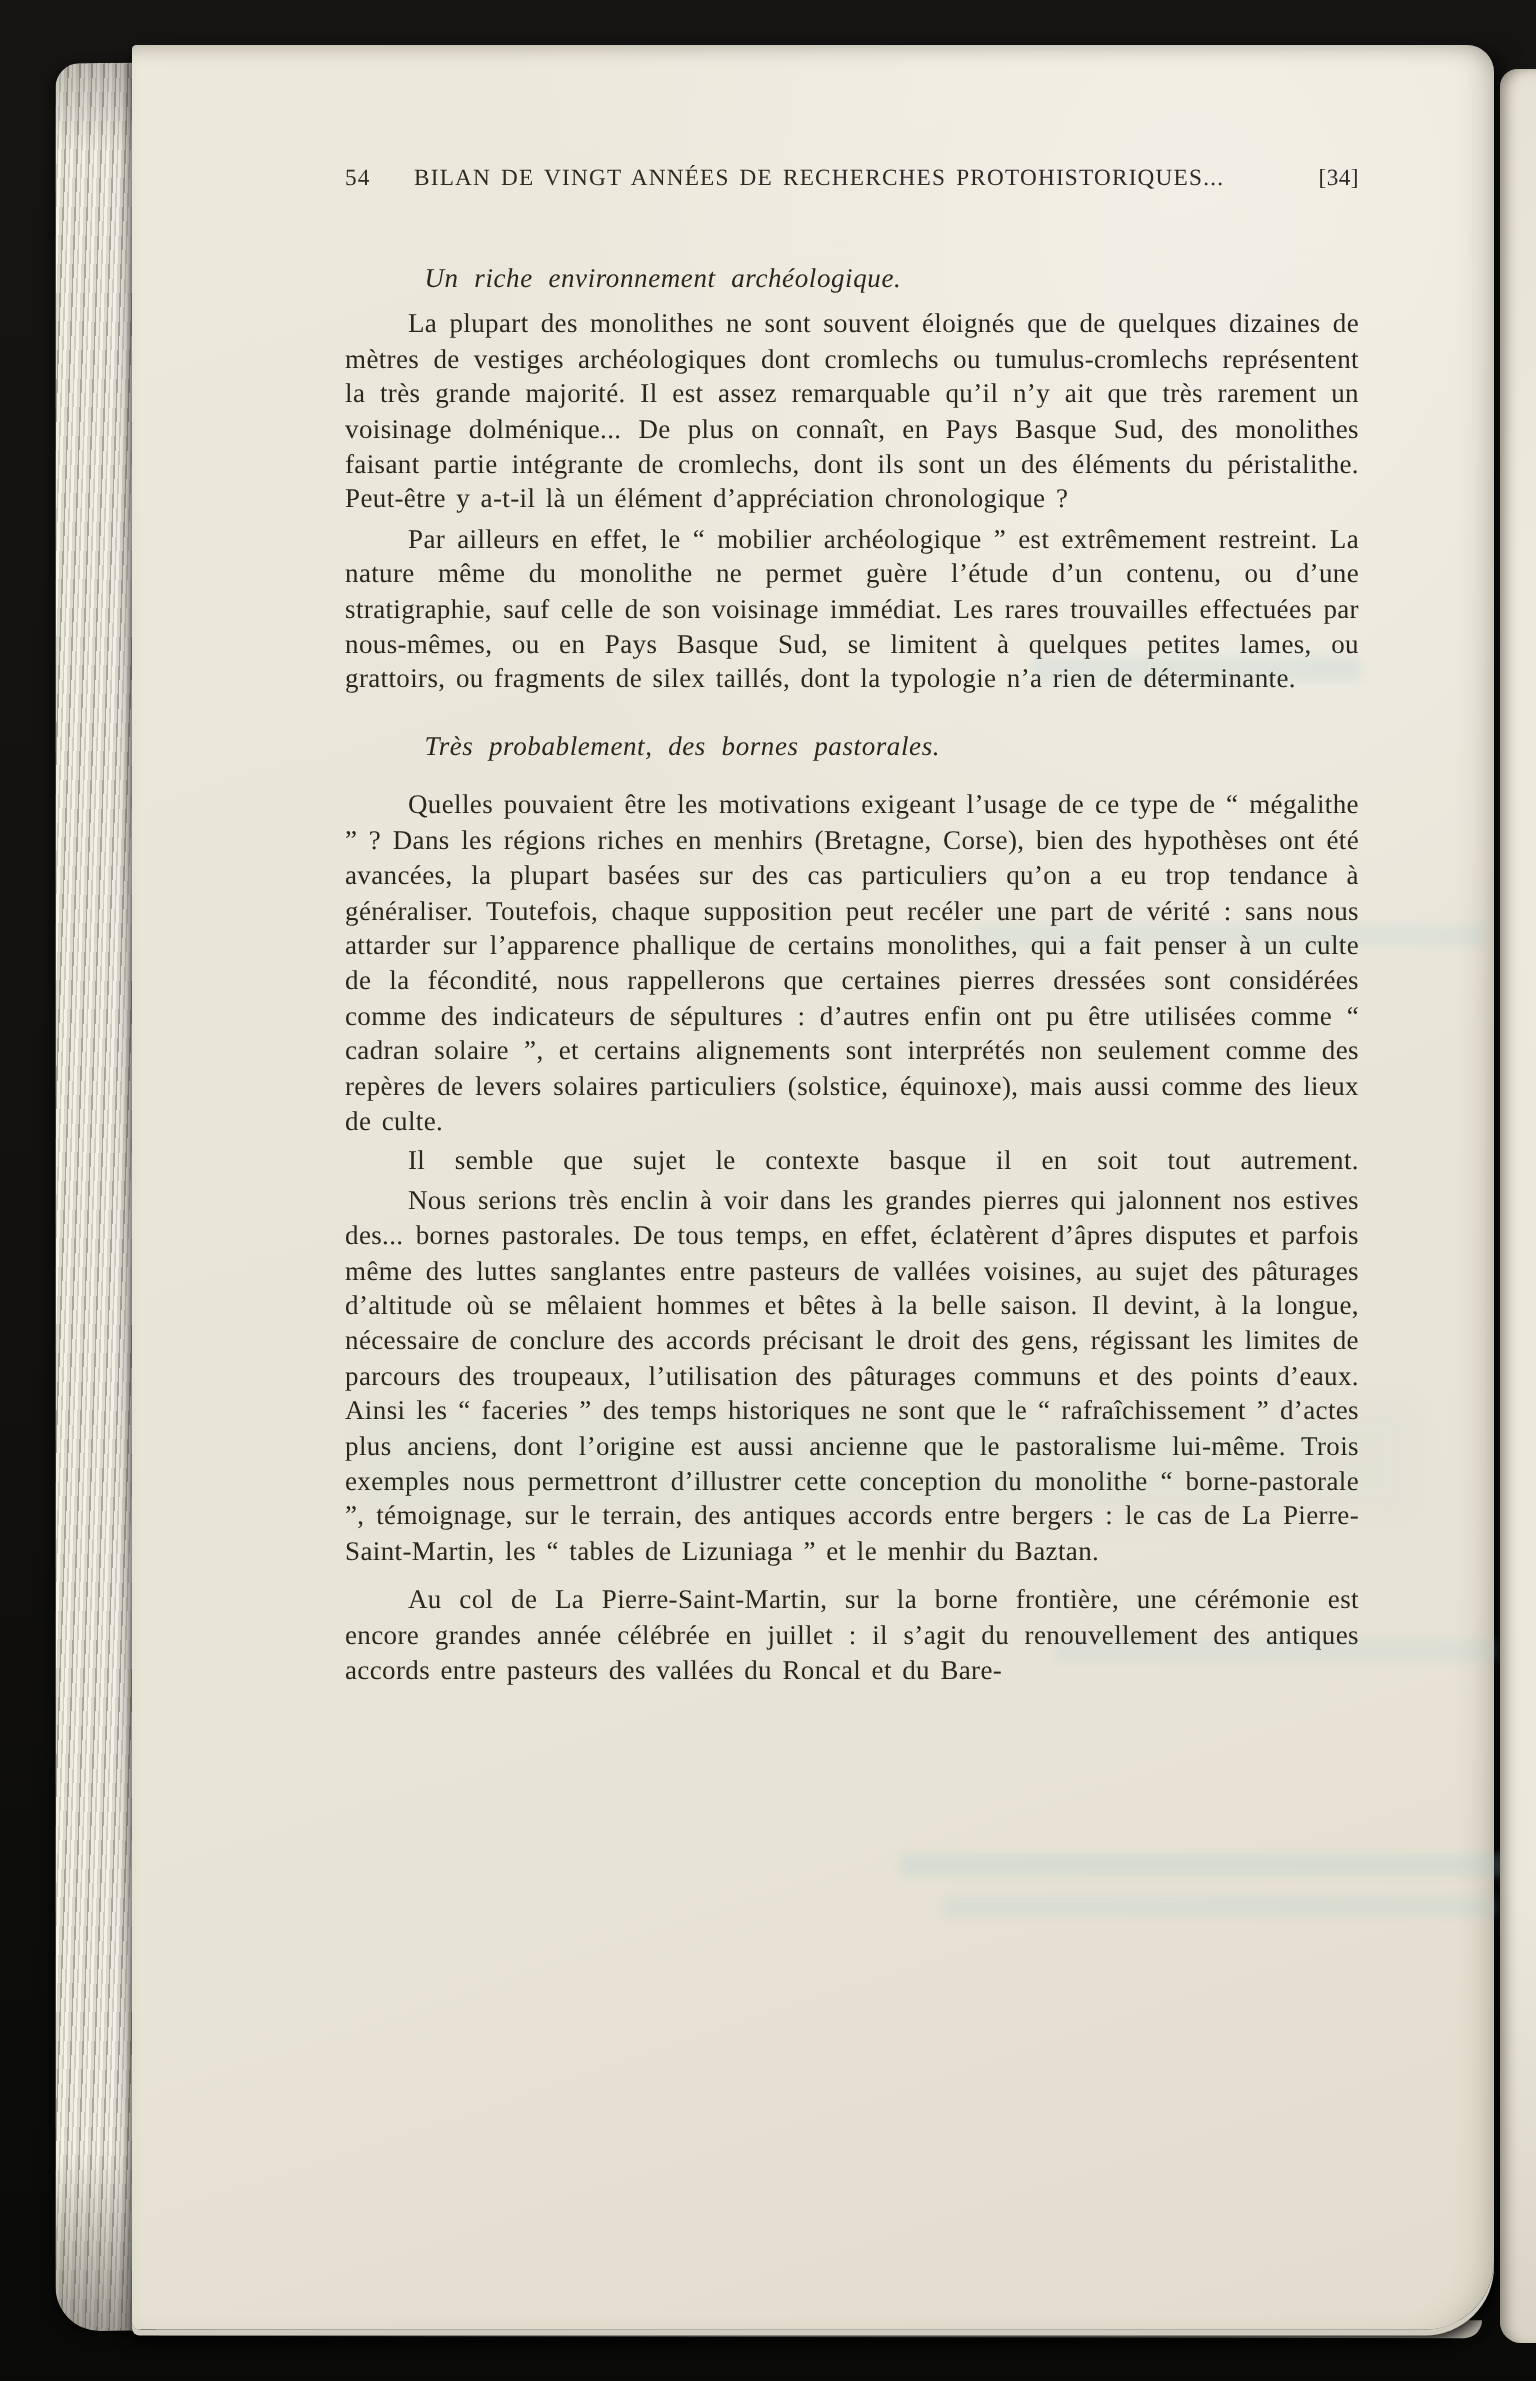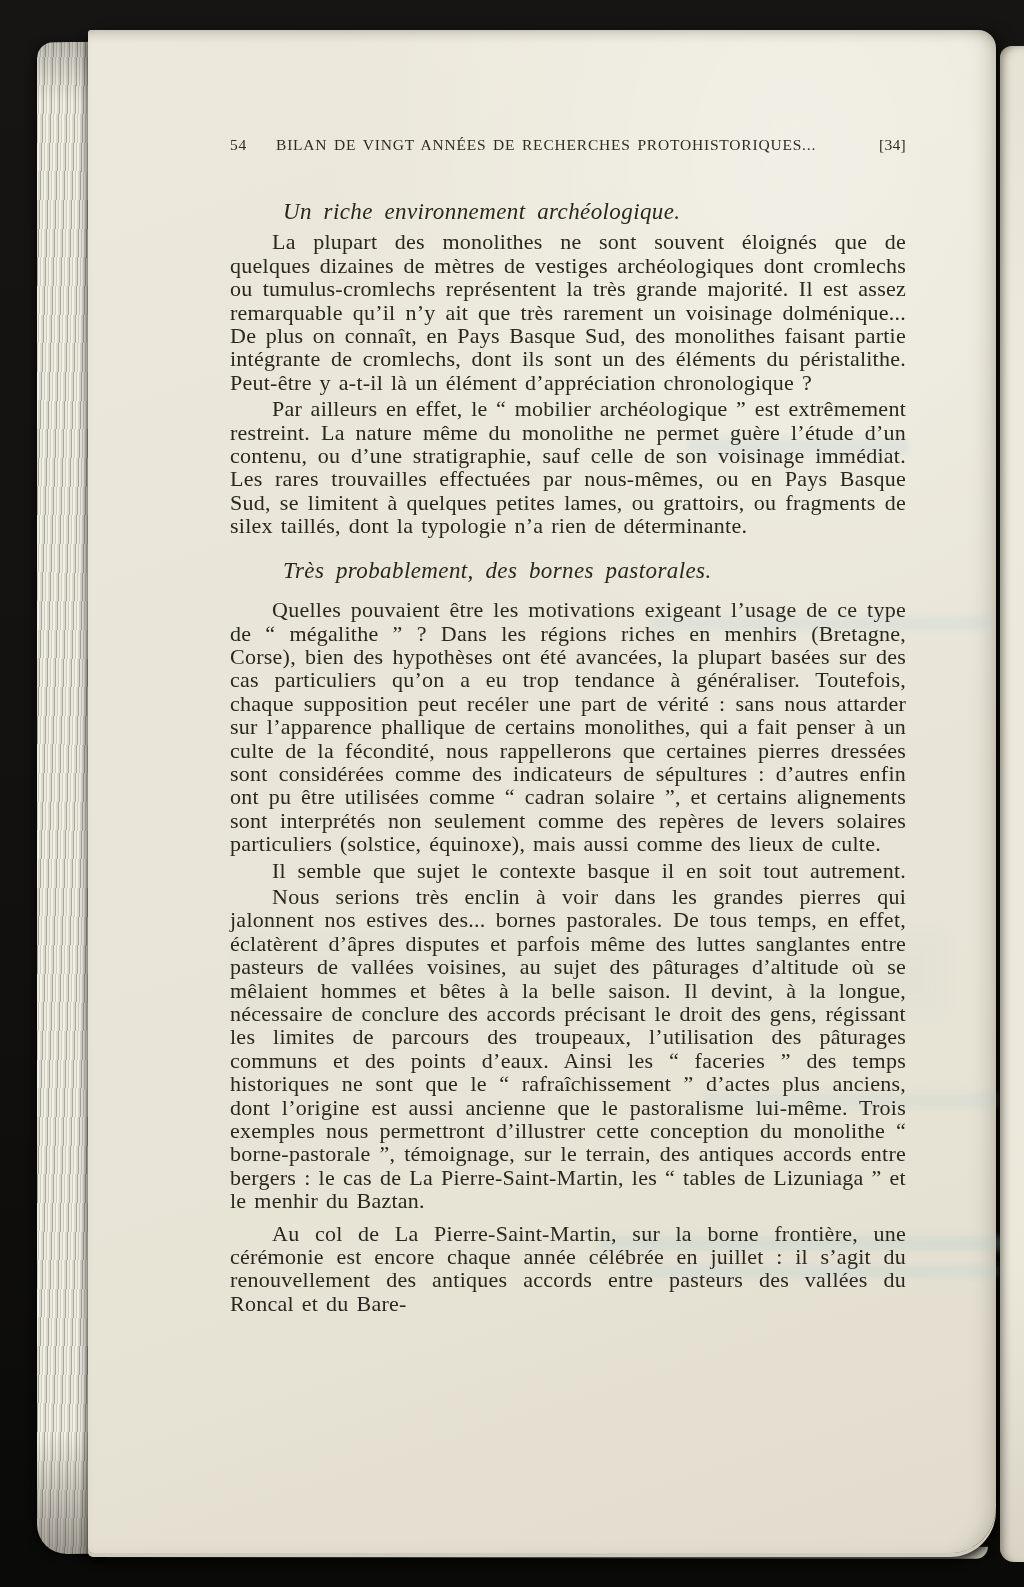--- a/index.html
+++ b/index.html
@@ -59,41 +59,41 @@
     pointer-events:none;}
   .g1{left:600px;top:408px;width:220px;height:16px;opacity:.18;}
   .g2{left:562px;top:586px;width:340px;height:15px;opacity:.15;}
   .g3{left:150px;top:905px;width:705px;height:78px;opacity:.06;filter:blur(8px);}
   .g4{left:615px;top:1062px;width:295px;height:16px;opacity:.13;}
   .g5{left:512px;top:1206px;width:406px;height:15px;opacity:.20;}
   .g6{left:540px;top:1234px;width:370px;height:14px;opacity:.16;}
 
   
   .text-block{
-    position:absolute;left:142px;top:0;width:676px;padding-top:104px;
+    position:absolute;left:142px;top:0;width:676px;padding-top:78px;
     color:#2a271f;
   }
   .page-header{
     display:flex;align-items:baseline;
     font-size:15.5px;line-height:21px;letter-spacing:0.8px;word-spacing:2px;
     color:#2e2b24;
   }
   .page-header .num{width:46px;}
   .page-header .running-title{flex:1;text-align:left;}
   .page-header .ref{text-align:center;letter-spacing:0.3px;}
 
   .sec{
-    font-size:23px;font-weight:normal;font-style:italic;
+    font-size:18px;font-weight:normal;font-style:italic;
     line-height:23.4px;letter-spacing:0.4px;word-spacing:5.5px;
     margin:45px 0 7px;padding-left:53px;
   }
   .sec.sec2{margin-top:21px;margin-bottom:16px;}
 
   .para{
-    font-size:22px;line-height:23.4px;
+    font-size:18px;line-height:23.4px;
     letter-spacing:0.25px;word-spacing:2.2px;
     text-align:justify;text-indent:42px;
     margin:3px 0;
   }
   .para.stretch{text-align-last:justify;}
   .para.last{margin-top:9px;}
 </style>
 </head>
 <body>
 
@@ -125,20 +125,20 @@
       <p class="para">Par ailleurs en effet, le “ mobilier archéologique ” est extrêmement restreint. La nature même du monolithe ne permet guère l’étude d’un contenu, ou d’une stratigraphie, sauf celle de son voisinage immédiat. Les rares trouvailles effectuées par nous-mêmes, ou en Pays Basque Sud, se limitent à quelques petites lames, ou grattoirs, ou fragments de silex taillés, dont la typologie n’a rien de déterminante.</p>
 
       <h2 class="sec sec2">Très probablement, des bornes pastorales.</h2>
 
       <p class="para">Quelles pouvaient être les motivations exigeant l’usage de ce type de “ mégalithe ” ? Dans les régions riches en menhirs (Bretagne, Corse), bien des hypothèses ont été avancées, la plupart basées sur des cas particuliers qu’on a eu trop tendance à généraliser. Toutefois, chaque supposition peut recéler une part de vérité : sans nous attarder sur l’apparence phallique de certains monolithes, qui a fait penser à un culte de la fécondité, nous rappellerons que certaines pierres dressées sont considérées comme des indicateurs de sépultures : d’autres enfin ont pu être utilisées comme “ cadran solaire ”, et certains alignements sont interprétés non seulement comme des repères de levers solaires particuliers (solstice, équinoxe), mais aussi comme des lieux de culte.</p>
 
       <p class="para stretch">Il semble que sujet le contexte basque il en soit tout autrement.</p>
 
       <p class="para">Nous serions très enclin à voir dans les grandes pierres qui jalonnent nos estives des... bornes pastorales. De tous temps, en effet, éclatèrent d’âpres disputes et parfois même des luttes sanglantes entre pasteurs de vallées voisines, au sujet des pâturages d’altitude où se mêlaient hommes et bêtes à la belle saison. Il devint, à la longue, nécessaire de conclure des accords précisant le droit des gens, régissant les limites de parcours des troupeaux, l’utilisation des pâturages communs et des points d’eaux. Ainsi les “ faceries ” des temps historiques ne sont que le “ rafraîchissement ” d’actes plus anciens, dont l’origine est aussi ancienne que le pastoralisme lui-même. Trois exemples nous permettront d’illustrer cette conception du monolithe “ borne-pastorale ”, témoignage, sur le terrain, des antiques accords entre bergers : le cas de La Pierre-Saint-Martin, les “ tables de Lizuniaga ” et le menhir du Baztan.</p>
 
-      <p class="para last">Au col de La Pierre-Saint-Martin, sur la borne frontière, une cérémonie est encore chaque année célébrée en juillet : il s’agit du renouvellement des antiques accords entre pasteurs des vallées du Roncal et du Bare-</p>
+      <p class="para last">Au col de La Pierre-Saint-Martin, sur la borne frontière, une cérémonie est encore grandes année célébrée en juillet : il s’agit du renouvellement des antiques accords entre pasteurs des vallées du Roncal et du Bare-</p>
 
     </div>
   </div>
 
   <div class="facing-page"></div>
 
 </div>
 
 </body></html>

